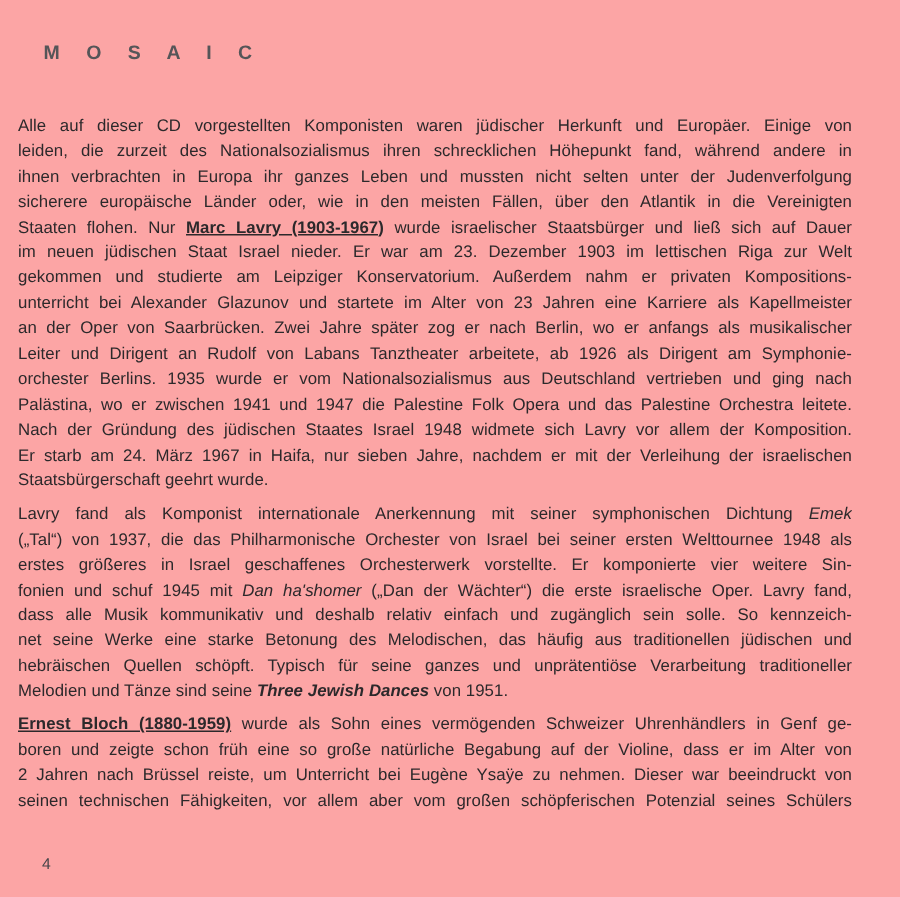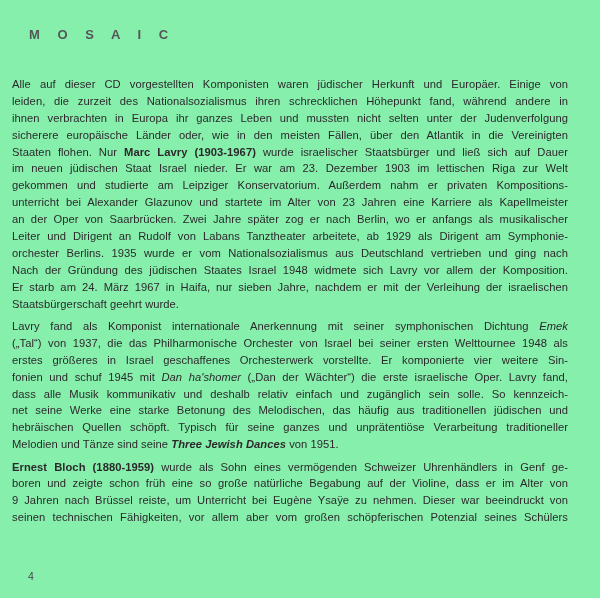--- a/index.html
+++ b/index.html
@@ -5,21 +5,21 @@
   html, body {
     margin: 0; padding: 0;
     width: 600px; height: 598px;
     background: #ffffff;
     overflow: hidden;
     font-family: "Liberation Sans", sans-serif;
   }
   .page {
     position: relative;
     width: 600px; height: 598px;
-    background: #86efac;
+    background: #fca5a5;
   }
   .booklet-header {
     position: absolute;
     left: 29px; top: 27px;
     font-size: 13px;
     font-weight: 700;
     letter-spacing: 7px;
     color: #555558;
   }
   .text-block {
@@ -35,21 +35,21 @@
     height: 16.9px;
     line-height: 16.9px;
     text-align: justify;
     text-align-last: justify;
     overflow: hidden;
     white-space: normal;
   }
   .line.last {
     text-align-last: left;
   }
-  .b { font-weight: 700; }
+  .b { font-weight: 700; text-decoration: underline; }
   .i { font-style: italic; }
   .bi { font-weight: 700; font-style: italic; }
   .page-number {
     position: absolute;
     left: 28px; top: 570px;
     font-size: 10.5px;
     color: #47454a;
   }
 </style>
 </head>
@@ -61,37 +61,38 @@
       <div class="para">
         <div class="line"><span>Alle auf dieser CD vorgestellten Komponisten waren jüdischer Herkunft und Europäer. Einige von</span></div>
         <div class="line"><span>leiden, die zurzeit des Nationalsozialismus ihren schrecklichen Höhepunkt fand, während andere in</span></div>
         <div class="line"><span>ihnen verbrachten in Europa ihr ganzes Leben und mussten nicht selten unter der Judenverfolgung</span></div>
         <div class="line"><span>sicherere europäische Länder oder, wie in den meisten Fällen, über den Atlantik in die Vereinigten</span></div>
         <div class="line"><span>Staaten flohen. Nur </span><span class="b">Marc Lavry (1903-1967)</span><span> wurde israelischer Staatsbürger und ließ sich auf Dauer</span></div>
         <div class="line"><span>im neuen jüdischen Staat Israel nieder. Er war am 23. Dezember 1903 im lettischen Riga zur Welt</span></div>
         <div class="line"><span>gekommen und studierte am Leipziger Konservatorium. Außerdem nahm er privaten Kompositions-</span></div>
         <div class="line"><span>unterricht bei Alexander Glazunov und startete im Alter von 23 Jahren eine Karriere als Kapellmeister</span></div>
         <div class="line"><span>an der Oper von Saarbrücken. Zwei Jahre später zog er nach Berlin, wo er anfangs als musikalischer</span></div>
-        <div class="line"><span>Leiter und Dirigent an Rudolf von Labans Tanztheater arbeitete, ab 1929 als Dirigent am Symphonie-</span></div>
+        <div class="line"><span>Leiter und Dirigent an Rudolf von Labans Tanztheater arbeitete, ab 1926 als Dirigent am Symphonie-</span></div>
         <div class="line"><span>orchester Berlins. 1935 wurde er vom Nationalsozialismus aus Deutschland vertrieben und ging nach</span></div>
+        <div class="line"><span>Palästina, wo er zwischen 1941 und 1947 die Palestine Folk Opera und das Palestine Orchestra leitete.</span></div>
         <div class="line"><span>Nach der Gründung des jüdischen Staates Israel 1948 widmete sich Lavry vor allem der Komposition.</span></div>
         <div class="line"><span>Er starb am 24. März 1967 in Haifa, nur sieben Jahre, nachdem er mit der Verleihung der israelischen</span></div>
         <div class="line last"><span>Staatsbürgerschaft geehrt wurde.</span></div>
       </div>
       <div class="para">
         <div class="line"><span>Lavry fand als Komponist internationale Anerkennung mit seiner symphonischen Dichtung </span><span class="i">Emek</span></div>
         <div class="line"><span>(„Tal“) von 1937, die das Philharmonische Orchester von Israel bei seiner ersten Welttournee 1948 als</span></div>
         <div class="line"><span>erstes größeres in Israel geschaffenes Orchesterwerk vorstellte. Er komponierte vier weitere Sin-</span></div>
         <div class="line"><span>fonien und schuf 1945 mit </span><span class="i">Dan ha'shomer</span><span> („Dan der Wächter“) die erste israelische Oper. Lavry fand,</span></div>
         <div class="line"><span>dass alle Musik kommunikativ und deshalb relativ einfach und zugänglich sein solle. So kennzeich-</span></div>
         <div class="line"><span>net seine Werke eine starke Betonung des Melodischen, das häufig aus traditionellen jüdischen und</span></div>
         <div class="line"><span>hebräischen Quellen schöpft. Typisch für seine ganzes und unprätentiöse Verarbeitung traditioneller</span></div>
         <div class="line last"><span>Melodien und Tänze sind seine </span><span class="bi">Three Jewish Dances</span><span> von 1951.</span></div>
       </div>
       <div class="para">
         <div class="line"><span class="b">Ernest Bloch (1880-1959)</span><span> wurde als Sohn eines vermögenden Schweizer Uhrenhändlers in Genf ge-</span></div>
         <div class="line"><span>boren und zeigte schon früh eine so große natürliche Begabung auf der Violine, dass er im Alter von</span></div>
-        <div class="line"><span>9 Jahren nach Brüssel reiste, um Unterricht bei Eugène Ysaÿe zu nehmen. Dieser war beeindruckt von</span></div>
+        <div class="line"><span>2 Jahren nach Brüssel reiste, um Unterricht bei Eugène Ysaÿe zu nehmen. Dieser war beeindruckt von</span></div>
         <div class="line"><span>seinen technischen Fähigkeiten, vor allem aber vom großen schöpferischen Potenzial seines Schülers</span></div>
       </div>
     </div>
   <div class="page-number">4</div>
 </div>
 
 </body></html>

